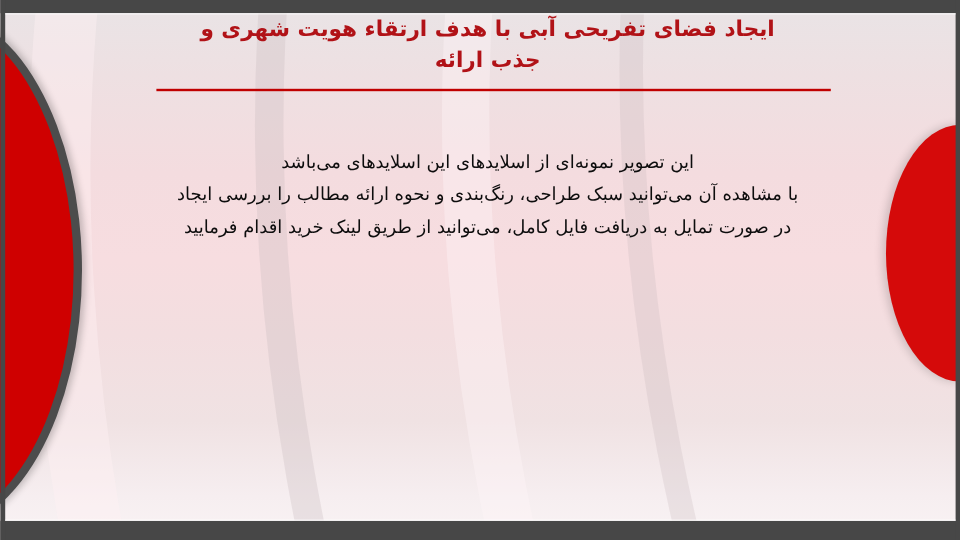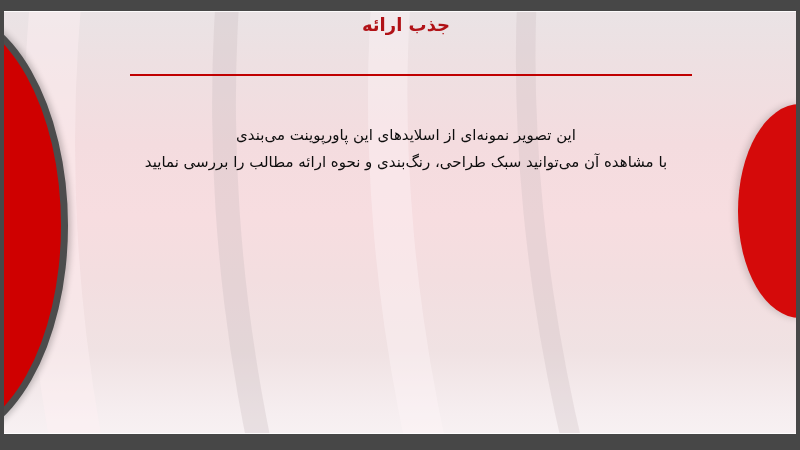--- a/index.html
+++ b/index.html
@@ -210,24 +210,26 @@
   <div class="frame-top"></div>
   <div class="frame-bottom"></div>
   <div class="frame-left"></div>
   <div class="frame-right"></div>
   <div class="inner-hairline-top"></div>
   <div class="inner-hairline-bottom"></div>
 
   <div class="content">
 
     <div class="title-block">
+      <div class="title-line">ایجاد فضای تفریحی آبی با هدف ارتقاء هویت شهری و</div>
       <div class="title-line">جذب ارائه</div>
     </div>
 
     <div class="title-rule"></div>
 
     <div class="body-block">
-      <div class="body-line">این تصویر نمونه‌ای از اسلایدهای این پاورپوینت می‌بندی</div>
-      <div class="body-line">با مشاهده آن می‌توانید سبک طراحی، رنگ‌بندی و نحوه ارائه مطالب را بررسی نمایید</div>
+      <div class="body-line">این تصویر نمونه‌ای از اسلایدهای این اسلایدهای می‌باشد</div>
+      <div class="body-line">با مشاهده آن می‌توانید سبک طراحی، رنگ‌بندی و نحوه ارائه مطالب را بررسی ایجاد</div>
+      <div class="body-line">در صورت تمایل به دریافت فایل کامل، می‌توانید از طریق لینک خرید اقدام فرمایید</div>
     </div>
 
   </div>
 </div>
 
 </body></html>

